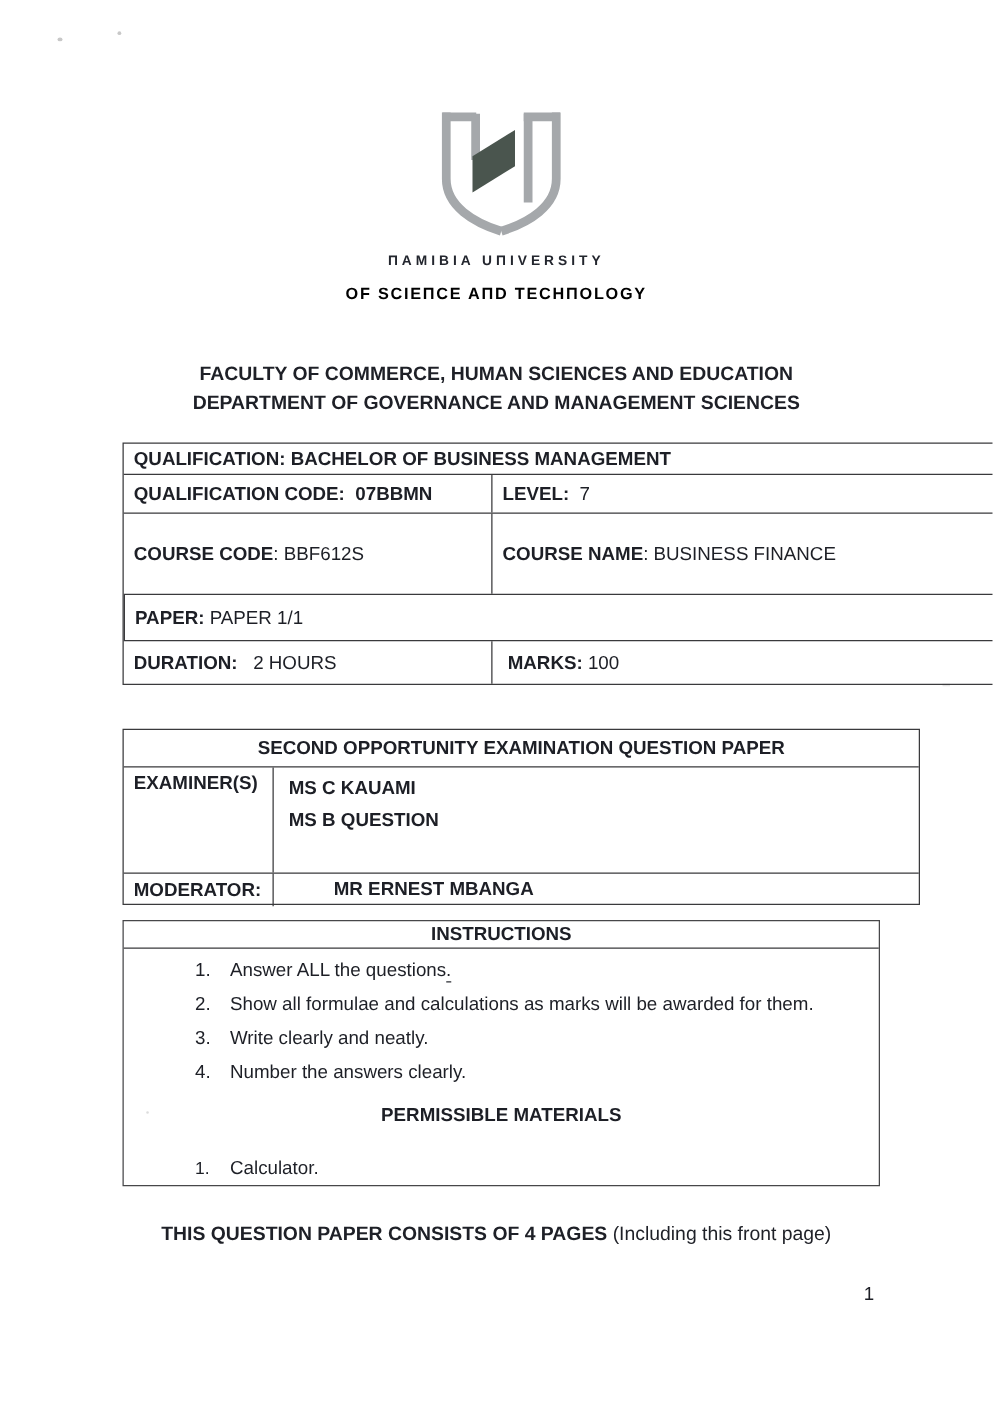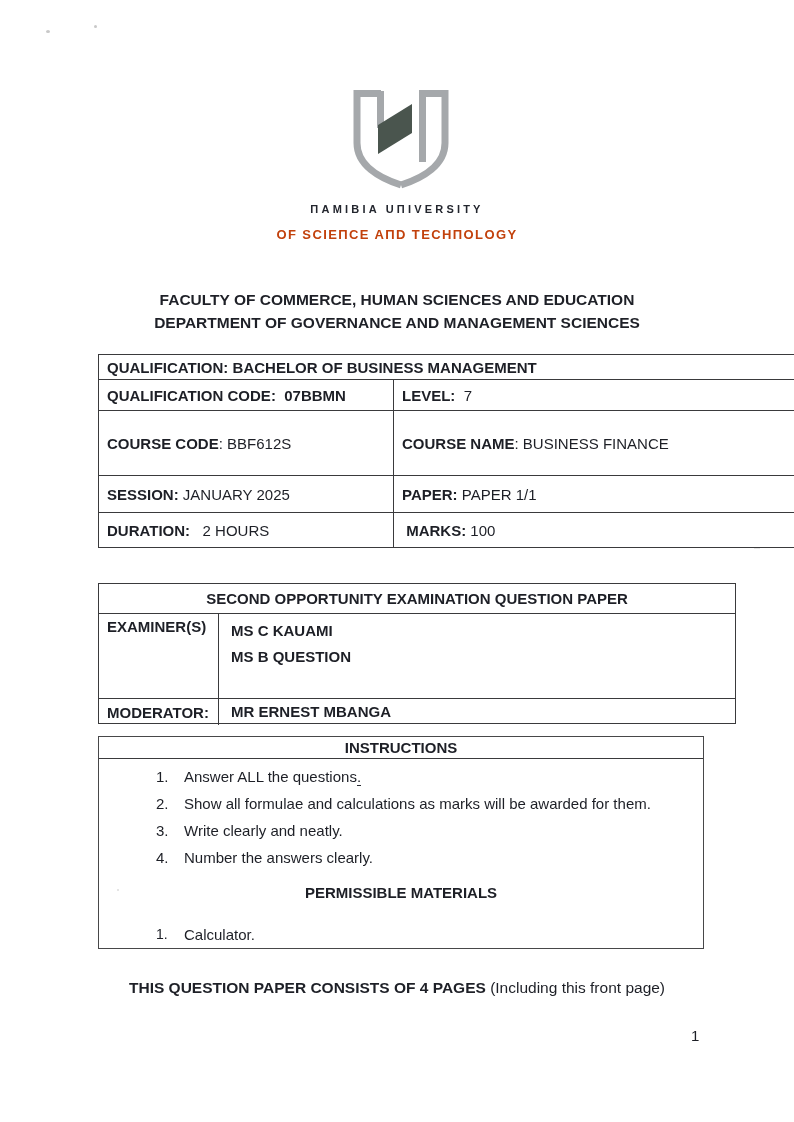--- a/index.html
+++ b/index.html
@@ -15,21 +15,21 @@
   .speck { position:absolute; background:#9a9a9a; border-radius:50%; opacity:.55; }
 
   
   .shield { position:absolute; left:353px; top:87px; width:96px; height:102px; }
   .wordmark1 {
     position:absolute; left:0; right:0; top:203px; text-align:center;
     font-size:11px; font-weight:700; letter-spacing:3.2px; color:#23262e;
   }
   .wordmark2 {
     position:absolute; left:0; right:0; top:227px; text-align:center;
-    font-size:13px; font-weight:600; letter-spacing:1.4px; color:#c2410c;
+    font-size:13px; font-weight:600; letter-spacing:1.4px; color:#000000;
   }
 
   
   .faculty {
     position:absolute; left:0; right:0; top:288px; text-align:center;
     font-size:15.5px; font-weight:700; line-height:23px; color:#1e2027;
   }
 
   
   .course-table {
@@ -47,21 +47,21 @@
   .exam-table {
     position:absolute; left:98px; top:583px; width:638px;
     border:1.6px solid #3a3a3c; font-size:15px;
   }
   .et-title {
     height:30px; display:flex; align-items:center; justify-content:center;
     font-weight:700; border-bottom:1.5px solid #3a3a3c;
   }
   .et-row { display:grid; grid-template-columns:120px 1fr; }
   .et-row.examiners { height:85px; border-bottom:1.5px solid #3a3a3c; }
-  .et-row.moderator { height:24px; }
+  .et-row.moderator { height:24px;gap:36px; }
   .et-label { font-weight:700; padding:4px 0 0 8px; border-right:1.5px solid #3a3a3c; }
   .et-value { font-weight:700; padding:4px 0 0 12px; line-height:26px; }
   .et-row.moderator .et-label, .et-row.moderator .et-value {
     display:flex; align-items:center; padding-top:0;
   }
 
   
   .instructions {
     position:absolute; left:98px; top:736px; width:606px; height:213px;
     border:1.5px solid #474749; font-size:15px;
@@ -117,21 +117,20 @@
   </div>
   <div class="ct-row">
     <div class="ct-cell h30"><span class="b">QUALIFICATION CODE:  </span><span class="b">07BBMN</span></div>
     <div class="ct-cell h30 right"><span class="b">LEVEL:  </span><span>7</span></div>
   </div>
   <div class="ct-row">
     <div class="ct-cell h64"><span class="b">COURSE CODE</span><span>: BBF612S</span></div>
     <div class="ct-cell h64 right"><span class="b">COURSE NAME</span><span>: BUSINESS FINANCE</span></div>
   </div>
   <div class="ct-row">
-    <div class="ct-cell h36"><span class="b">SESSION: </span><span>JANUARY 2025</span></div>
     <div class="ct-cell h36 right"><span class="b">PAPER: </span><span>PAPER 1/1</span></div>
   </div>
   <div class="ct-row">
     <div class="ct-cell h34"><span class="b">DURATION:   </span><span>2 HOURS</span></div>
     <div class="ct-cell h34 right"><span class="b"> MARKS: </span><span>100</span></div>
   </div>
 </div>
 
 <div class="exam-table">
   <div class="et-title">SECOND OPPORTUNITY EXAMINATION QUESTION PAPER</div>

